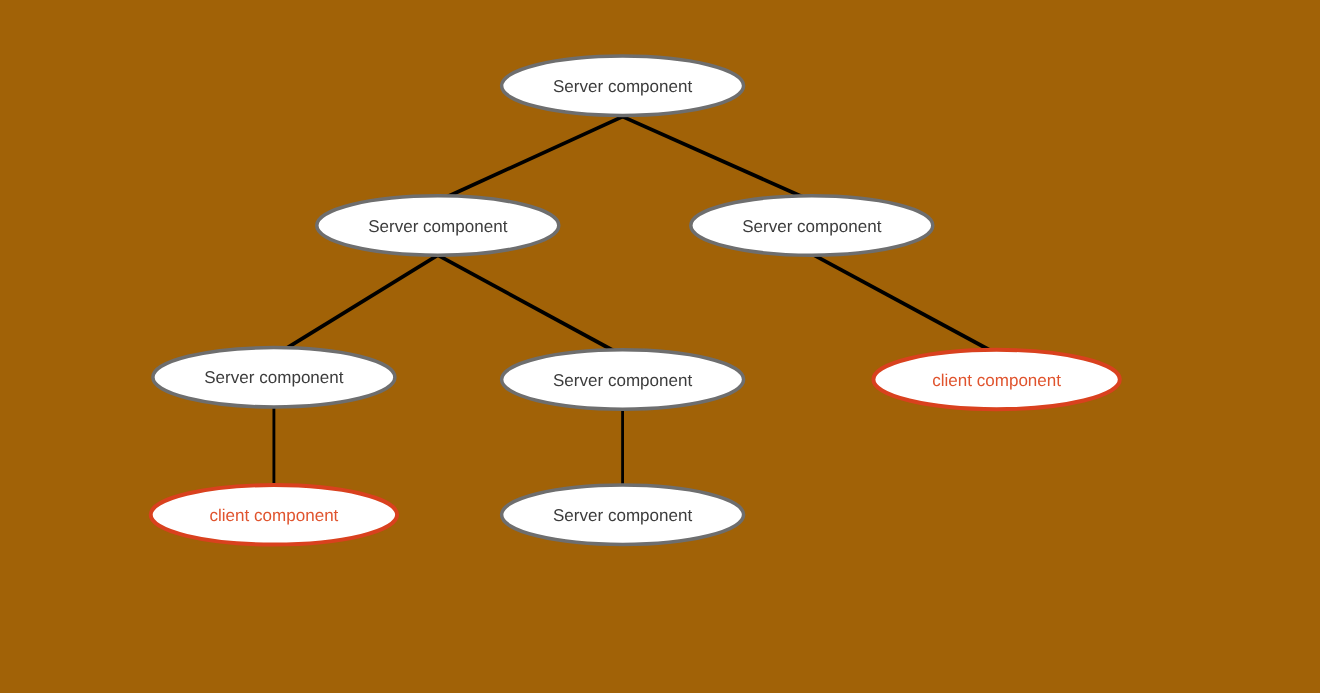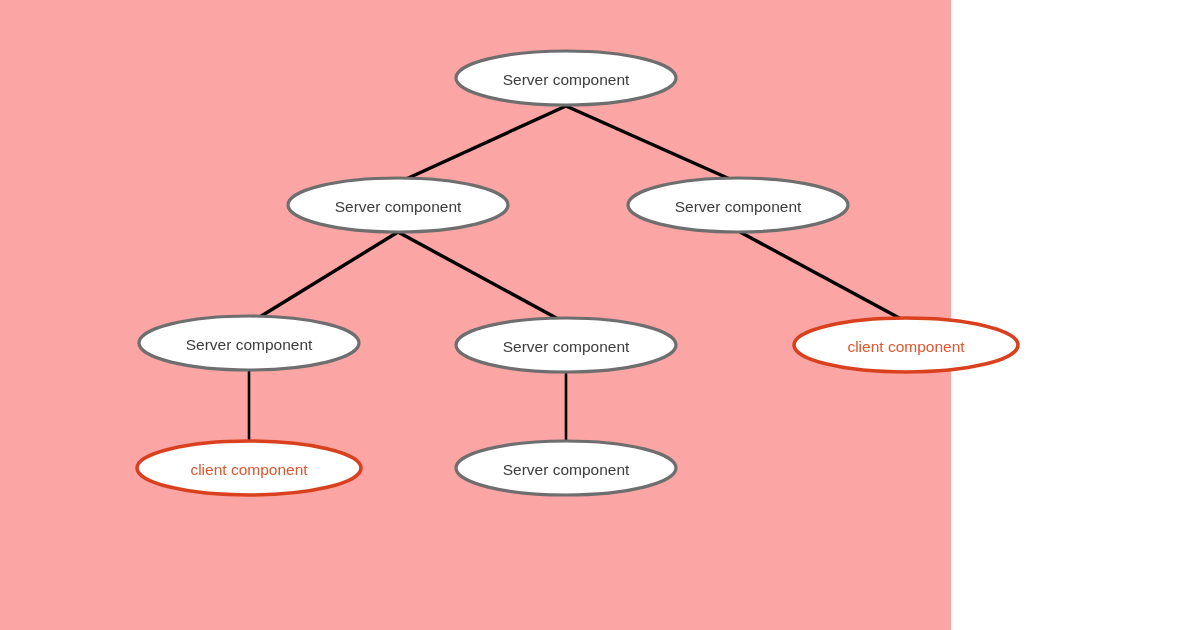--- a/index.html
+++ b/index.html
@@ -9,23 +9,23 @@
     background: #ffffff;
   }
   body {
     width: 1200px;
     height: 630px;
     overflow: hidden;
     font-family: "Liberation Sans", sans-serif;
   }
   #diagram-root {
     position: relative;
-    width: 951px;
+    width: 1200px;
     height: 630px;
-    background: #fca5a5;
+    background: #a16207;
   }
   #diagram-svg {
     position: absolute;
     top: 0;
     left: 0;
     width: 1200px;
     height: 630px;
     display: block;
   }
   .edge-line {

